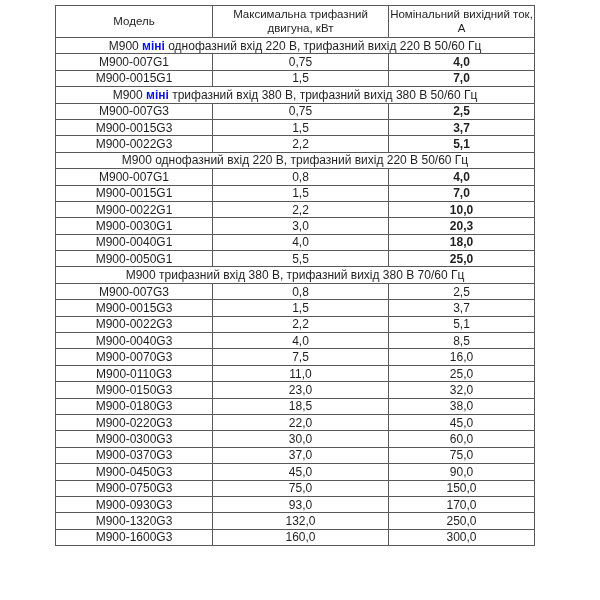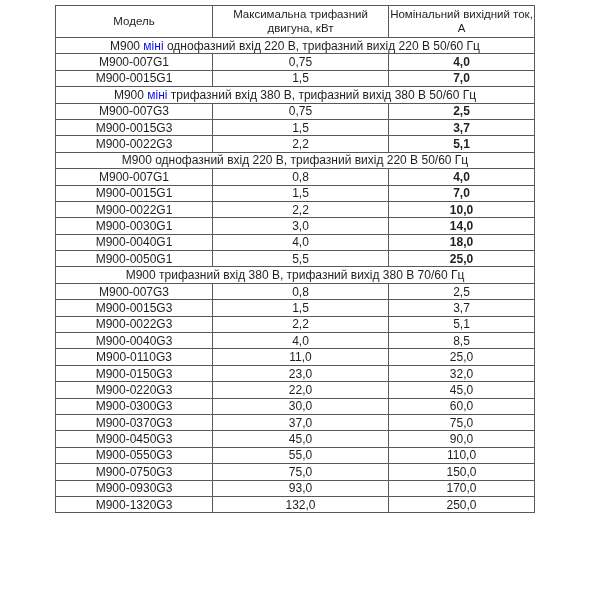--- a/index.html
+++ b/index.html
@@ -41,21 +41,21 @@
   }
   thead th .hline { white-space: nowrap; }
   tbody tr { height: 16.4px; }
   tbody td {
     font-size: 12px;
     line-height: 14px;
     white-space: nowrap;
   }
   td.section-cell { white-space: nowrap; }
   td.bold { font-weight: bold; }
-  .hl { font-weight: normal; }
+  .hl { font-weight: bold; }
 </style>
 </head>
 <body>
 
 <div class="page">
   <table class="specs">
     <colgroup>
       <col class="c1">
       <col class="c2">
       <col class="c3">
@@ -119,21 +119,21 @@
           <td class="bold">7,0</td>
         </tr>
         <tr>
           <td>M900-0022G1</td>
           <td>2,2</td>
           <td class="bold">10,0</td>
         </tr>
         <tr>
           <td>M900-0030G1</td>
           <td>3,0</td>
-          <td class="bold">14,0</td>
+          <td class="bold">20,3</td>
         </tr>
         <tr>
           <td>M900-0040G1</td>
           <td>4,0</td>
           <td class="bold">18,0</td>
         </tr>
         <tr>
           <td>M900-0050G1</td>
           <td>5,5</td>
           <td class="bold">25,0</td>
@@ -155,64 +155,74 @@
           <td>M900-0022G3</td>
           <td>2,2</td>
           <td>5,1</td>
         </tr>
         <tr>
           <td>M900-0040G3</td>
           <td>4,0</td>
           <td>8,5</td>
         </tr>
         <tr>
+          <td>M900-0070G3</td>
+          <td>7,5</td>
+          <td>16,0</td>
+        </tr>
+        <tr>
           <td>M900-0110G3</td>
           <td>11,0</td>
           <td>25,0</td>
         </tr>
         <tr>
           <td>M900-0150G3</td>
           <td>23,0</td>
           <td>32,0</td>
         </tr>
         <tr>
+          <td>M900-0180G3</td>
+          <td>18,5</td>
+          <td>38,0</td>
+        </tr>
+        <tr>
           <td>M900-0220G3</td>
           <td>22,0</td>
           <td>45,0</td>
         </tr>
         <tr>
           <td>M900-0300G3</td>
           <td>30,0</td>
           <td>60,0</td>
         </tr>
         <tr>
           <td>M900-0370G3</td>
           <td>37,0</td>
           <td>75,0</td>
         </tr>
         <tr>
           <td>M900-0450G3</td>
           <td>45,0</td>
           <td>90,0</td>
         </tr>
         <tr>
-          <td>M900-0550G3</td>
-          <td>55,0</td>
-          <td>110,0</td>
-        </tr>
-        <tr>
           <td>M900-0750G3</td>
           <td>75,0</td>
           <td>150,0</td>
         </tr>
         <tr>
           <td>M900-0930G3</td>
           <td>93,0</td>
           <td>170,0</td>
         </tr>
         <tr>
           <td>M900-1320G3</td>
           <td>132,0</td>
           <td>250,0</td>
+        </tr>
+        <tr>
+          <td>M900-1600G3</td>
+          <td>160,0</td>
+          <td>300,0</td>
         </tr>
       </tbody>
   </table>
 </div>
 
 </body></html>

